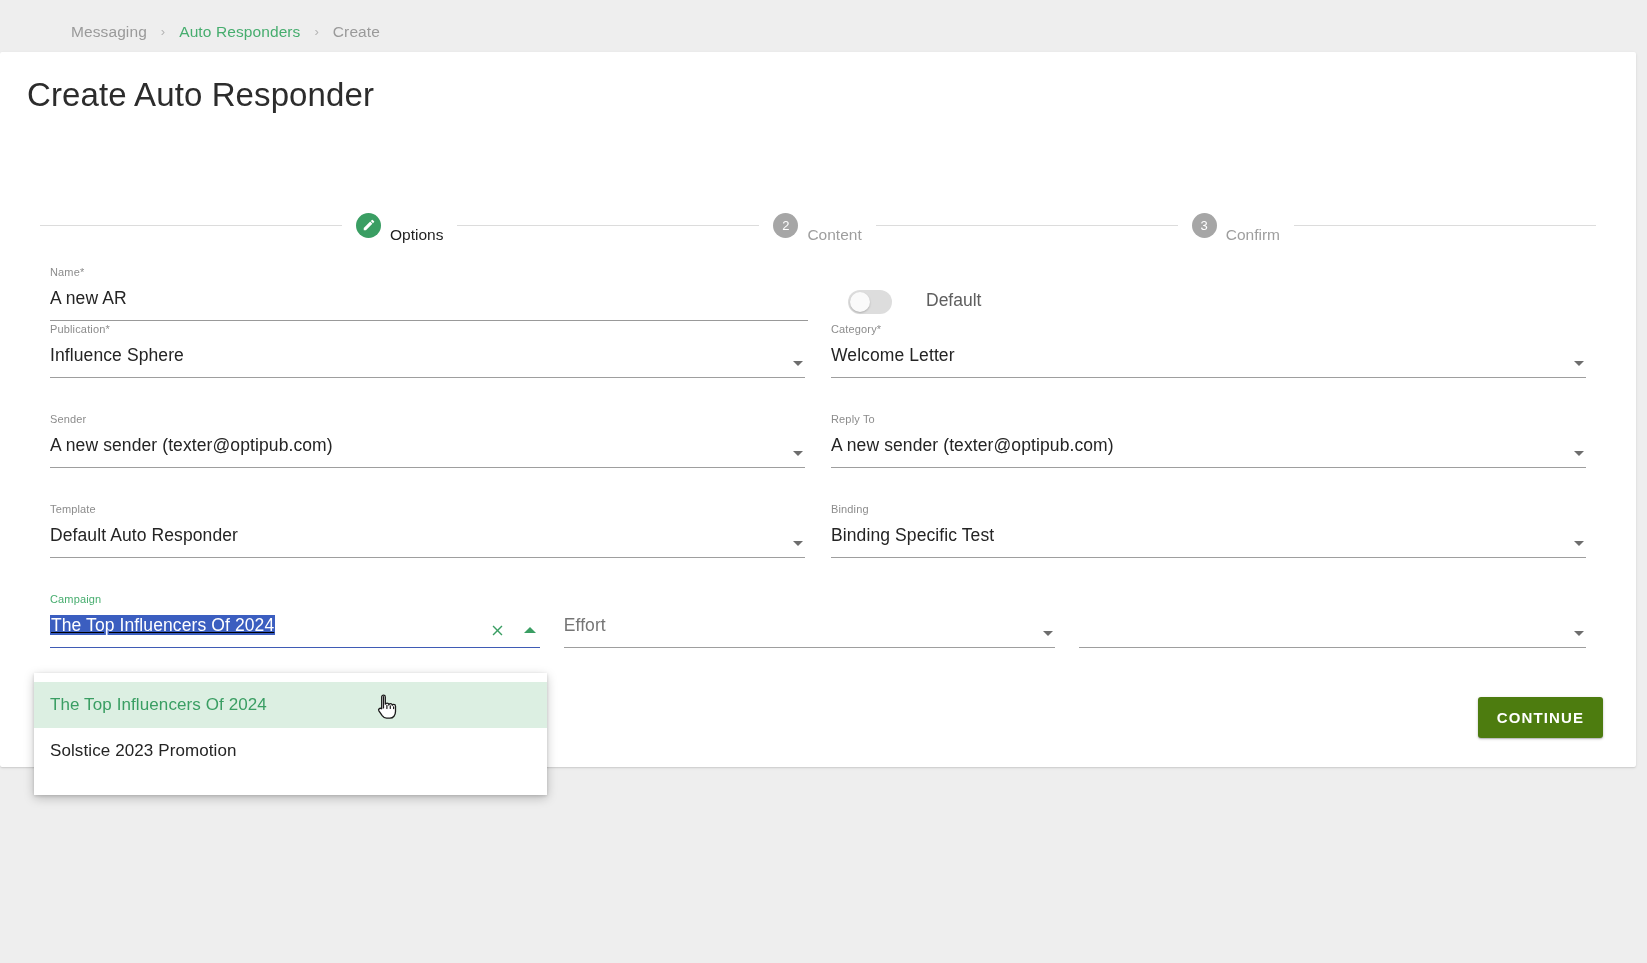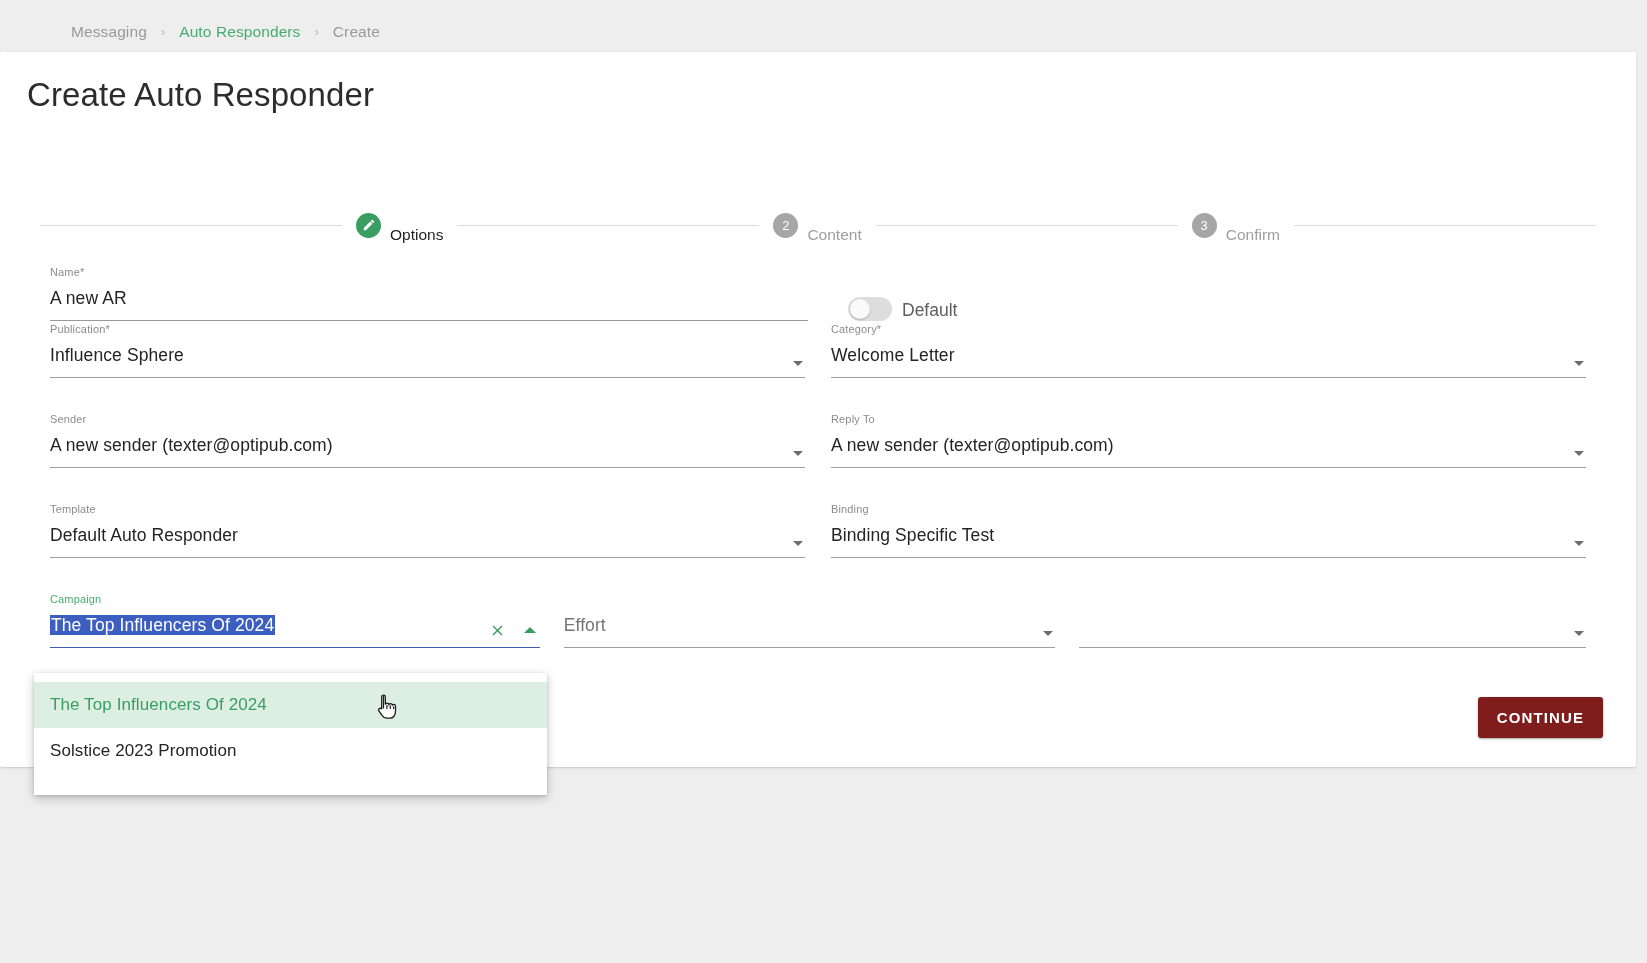--- a/index.html
+++ b/index.html
@@ -167,22 +167,22 @@
     border-left: 5px solid transparent;
     border-right: 5px solid transparent;
     border-top: 5px solid #6d6d6d;
   }
 
   
   .row-name { margin-top: 26px; }
   .f-name { width: 758px; }
   .toggle-wrap {
     display: flex;
-    align-items: flex-end;
-    gap: 10px;
+    align-items: flex-start;
+    gap: 34px;
     margin-left: 14px;
     padding-top: 26px;
   }
   .toggle {
     width: 44px;
     height: 24px;
     border-radius: 12px;
     background: #dddddd;
     position: relative;
     flex: 0 0 auto;
@@ -208,20 +208,21 @@
   .half { width: 758px; }
 
   
   .row-5 {
     margin-top: 33px;
     gap: 24px;
   }
   .f-campaign {
     width: 495px;
     position: relative;
+    text-decoration: underline;
   }
   .f-campaign .f-label { color: #46ad6e; }
   .f-campaign .f-underline { background: #3f5bb5; height: 1px; }
   .sel-text {
     background: #3b5ec0;
     color: #ffffff;
     font-size: 17.5px;
     line-height: 24px;
     padding: 0 1px;
     letter-spacing: .1px;
@@ -295,21 +296,21 @@
     position: absolute;
     left: 0;
     bottom: 0;
     width: 1636px;
     height: 84px;
   }
   .btn-continue {
     position: absolute;
     right: 33px;
     top: 14px;
-    background: #7f1d1d;
+    background: #4d7c0f;
     color: #ffffff;
     border: none;
     border-radius: 3px;
     font-family: "Liberation Sans", sans-serif;
     font-size: 15px;
     font-weight: 600;
     letter-spacing: 1.1px;
     padding: 12px 19px;
     box-shadow: 0 1px 3px rgba(0,0,0,.22), 0 1px 1px rgba(0,0,0,.14);
     cursor: pointer;

